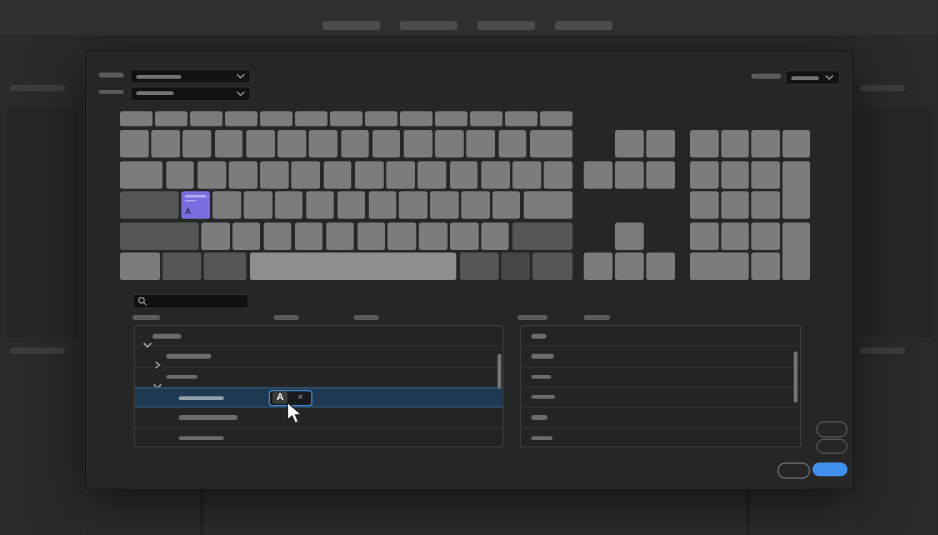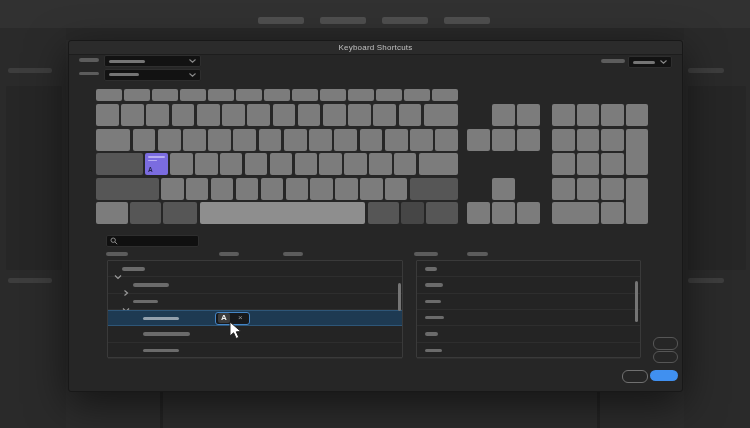--- a/index.html
+++ b/index.html
@@ -81,21 +81,20 @@
 <div class="abs bg-panel" style="left:6px;top:86px;width:56px;height:184px"></div>
 <div class="abs bg-bar" style="left:8px;top:278px;width:44px"></div>
 <div class="abs bg-bar" style="left:688px;top:68px;width:36px"></div>
 <div class="abs bg-panel" style="left:688px;top:86px;width:58px;height:184px"></div>
 <div class="abs bg-bar" style="left:688px;top:278px;width:36px"></div>
 <div class="abs bg-seam" style="left:160px"></div>
 <div class="abs bg-seam" style="left:597px"></div>
 
 <div class="abs dialog">
 
-  <div class="abs titlebar">Keyboard Shortcuts</div>
 
   <div class="abs lbar" style="left:10px;top:17px;width:20px"></div>
   <div class="abs dropdown" style="left:35px;top:14px;width:97px">
     <span class="dd-bar" style="width:36px"></span>
     <svg width="7" height="4">
         <path d="M0.5 0.5 L3.5 3.2 L6.5 0.5" stroke="#8a8a8a" stroke-width="1.1" fill="none"></path>
       </svg>
   </div>
   <div class="abs lbar" style="left:10px;top:30.5px;width:20px"></div>
   <div class="abs dropdown" style="left:35px;top:27.5px;width:97px">

